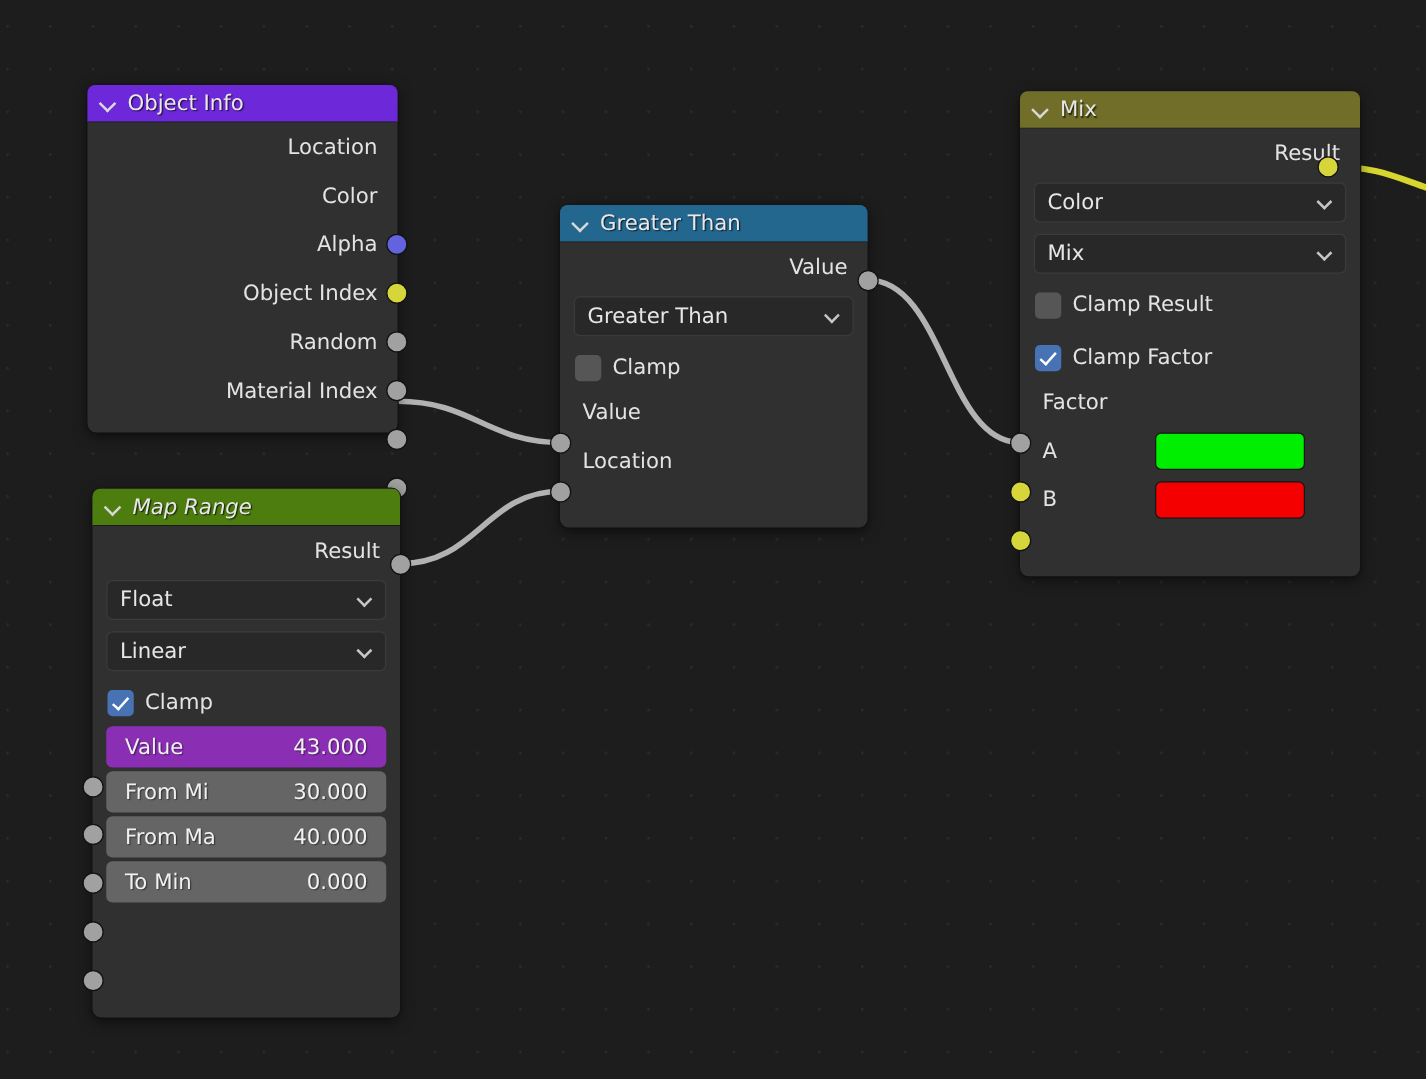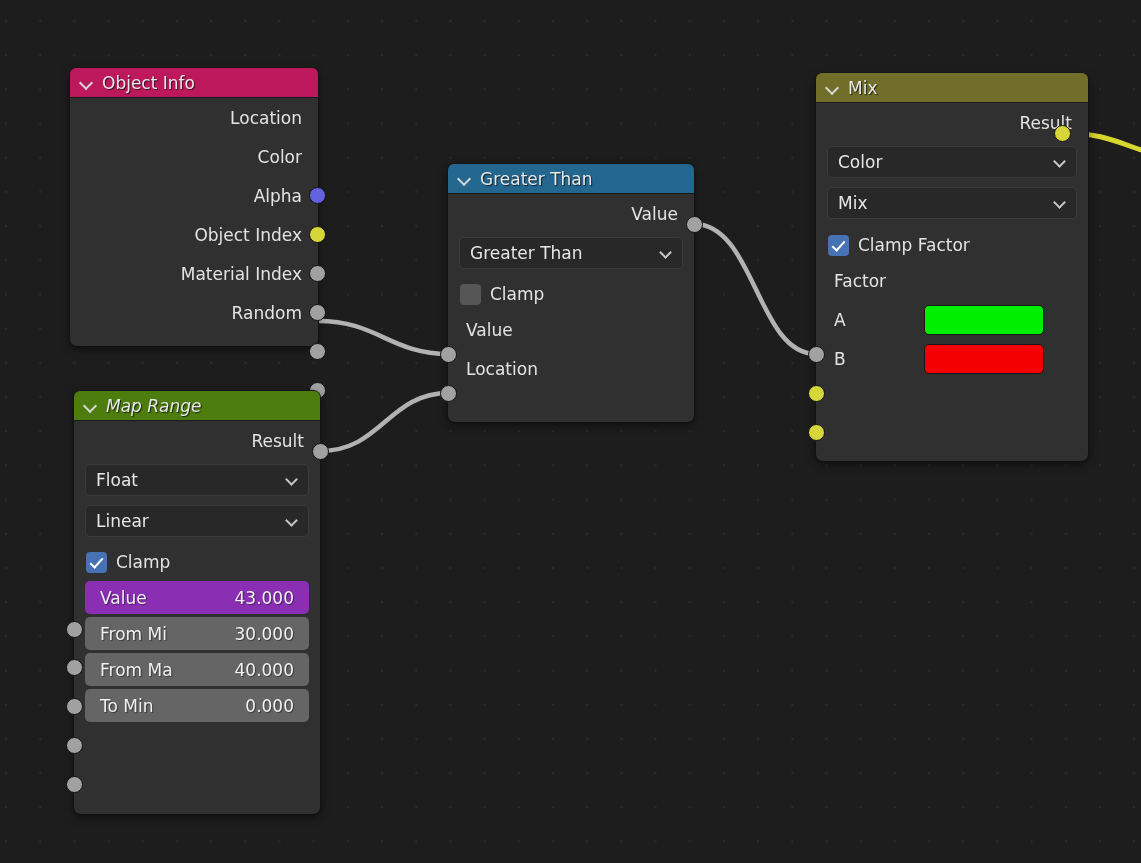--- a/index.html
+++ b/index.html
@@ -231,42 +231,42 @@
     <path d="M 318,321 C 378,321 390,354 449,354" fill="none" stroke="#b2b2b2" stroke-width="4.5" stroke-linecap="round"></path>
 
     <path d="M 320,451 C 382,451 388,393 449,393" fill="none" stroke="#b2b2b2" stroke-width="4.5" stroke-linecap="round"></path>
 
     <path d="M 694,224 C 755,224 757,354 816,354" fill="none" stroke="#b2b2b2" stroke-width="4.5" stroke-linecap="round"></path>
 
     <path d="M 1061,133 C 1100,133 1115,141 1141,150" fill="none" stroke="#d6d62e" stroke-width="5" stroke-linecap="round"></path>
   </svg>
 
   <div class="node" style="left:70px; top:68px; width:248px; height:278px;">
-    <div class="node-header" style="background:#be185d;">
+    <div class="node-header" style="background:#6d28d9;">
       <span class="chev"></span>
       <span class="node-title">Object Info</span>
     </div>
     <div class="node-body">
       <div class="out-row">
         <span class="out-label">Location</span>
       </div>
       <div class="out-row">
         <span class="out-label">Color</span>
       </div>
       <div class="out-row">
         <span class="out-label">Alpha</span>
       </div>
       <div class="out-row">
         <span class="out-label">Object Index</span>
       </div>
       <div class="out-row">
+        <span class="out-label">Random</span>
+      </div>
+      <div class="out-row">
         <span class="out-label">Material Index</span>
-      </div>
-      <div class="out-row">
-        <span class="out-label">Random</span>
       </div>
     </div>
     <span class="socket" style="left:239px; top:119px; background:#6363e0;"></span>
     <span class="socket" style="left:239px; top:158px; background:#d6d63a;"></span>
     <span class="socket" style="left:239px; top:197px; background:#a1a1a1;"></span>
     <span class="socket" style="left:239px; top:236px; background:#a1a1a1;"></span>
     <span class="socket" style="left:239px; top:275px; background:#a1a1a1;"></span>
     <span class="socket" style="left:239px; top:314px; background:#a1a1a1;"></span>
   </div>
 
@@ -355,20 +355,24 @@
         <span class="out-label">Result</span>
       </div>
       <div class="dropdown">
         <span class="dropdown-label">Color</span>
         <span class="dd-chev"></span>
       </div>
       <div class="dropdown">
         <span class="dropdown-label">Mix</span>
         <span class="dd-chev"></span>
       </div>
+      <div class="cb-row">
+        <span class="cb off"></span>
+        <span class="cb-label">Clamp Result</span>
+      </div>
       <div class="cb-row" style="margin-top:10px;">
         <span class="cb on"></span>
         <span class="cb-label">Clamp Factor</span>
       </div>
       <div class="in-row">
         <span class="in-label">Factor</span>
       </div>
       <div class="swatch-row">
         <span class="in-label">A</span>
         <span class="swatch" style="background:#00ef00;"></span>

